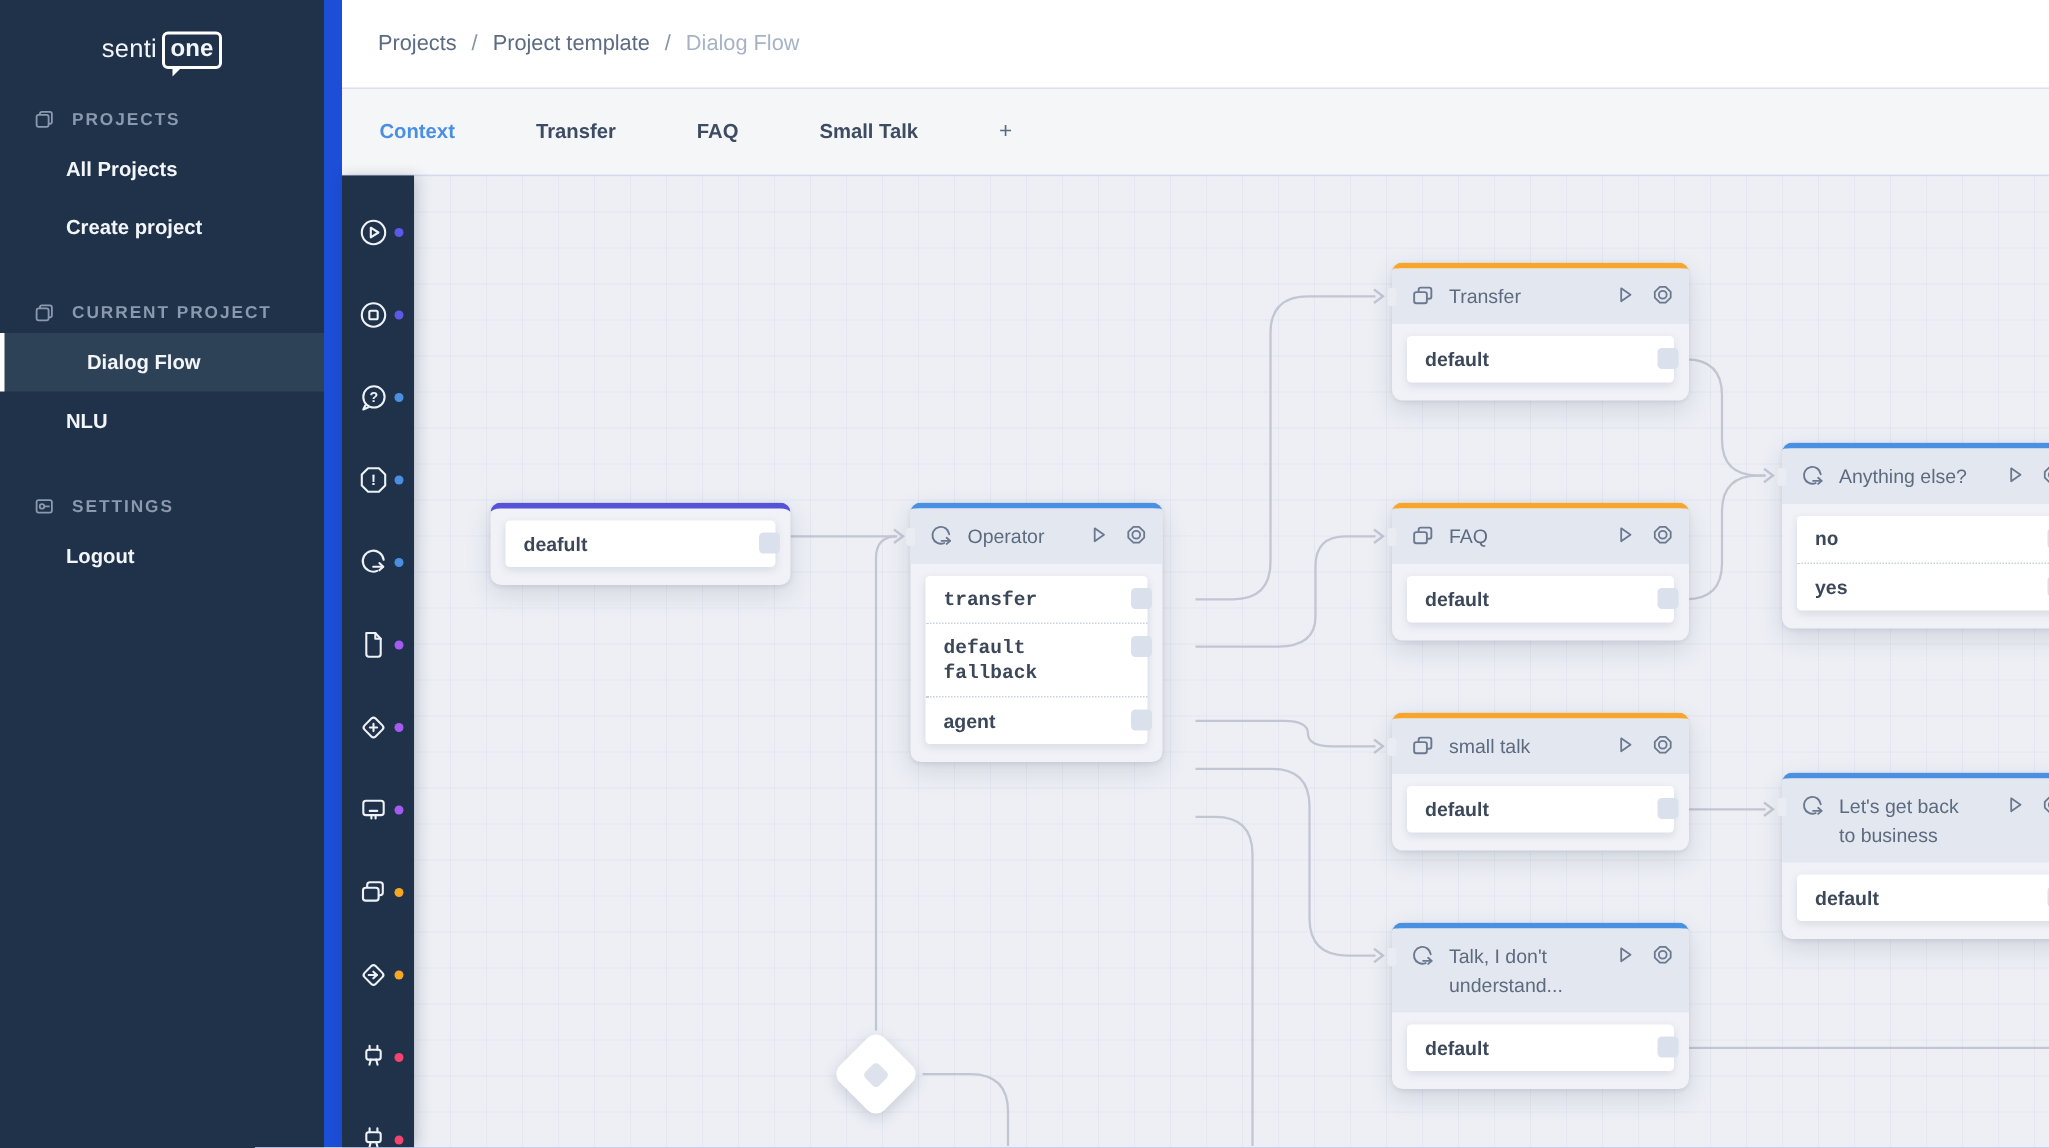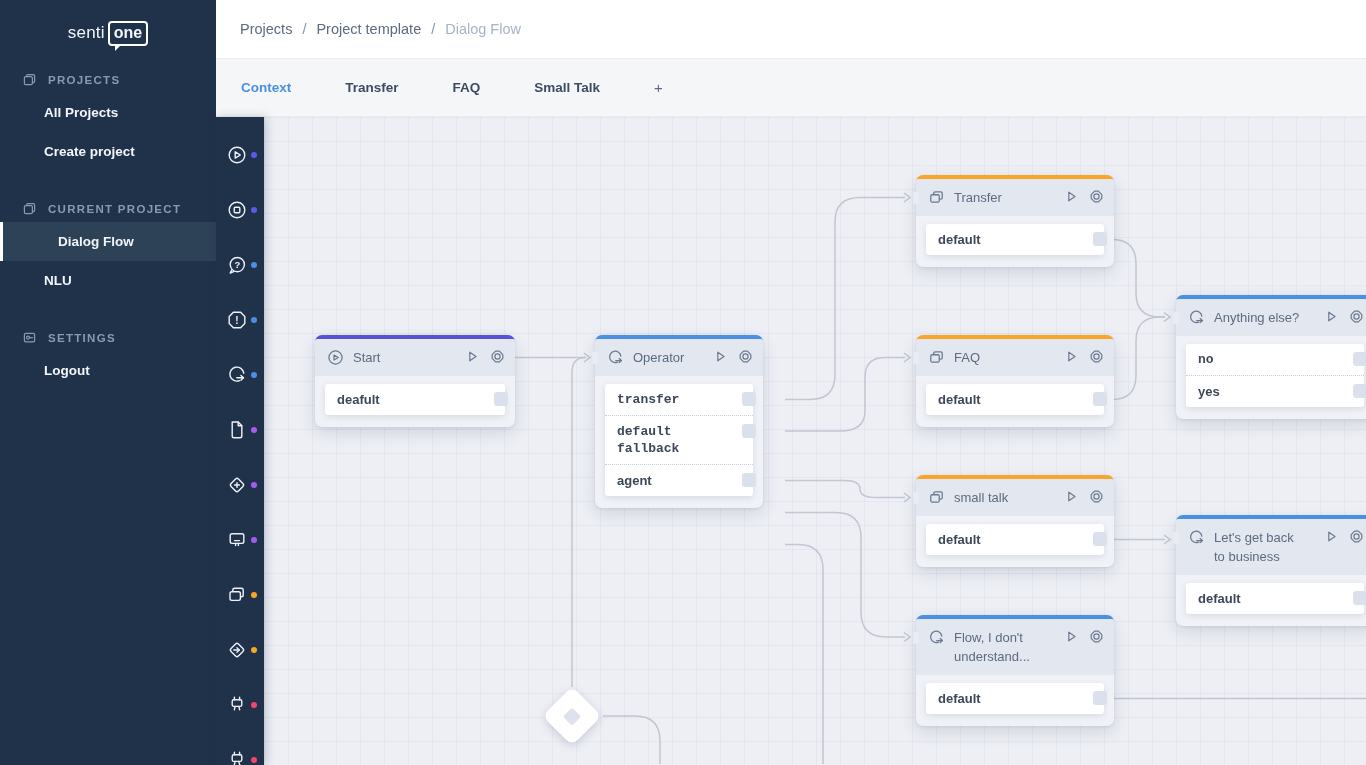--- a/index.html
+++ b/index.html
@@ -1,18 +1,18 @@
 <!DOCTYPE html>
 <html><head>
 <meta charset="utf-8">
 <style>
   * { box-sizing: border-box; margin: 0; padding: 0; }
   html,body { width:1366px; height:765px; overflow:hidden; }
   body { font-family:"Liberation Sans", sans-serif; }
-  .app { display:flex; width:1366px; height:765px; overflow:hidden; background:#e5e5e5; }
+  .app { display:flex; width:1366px; height:765px; overflow:hidden; background:#1d4ed8;gap:12px; }
 
   
   .sidebar { width:216px; background:#20324a; color:#f2f5f9; flex:0 0 216px; --occ:#20324a; }
   .logo { height:66px; display:flex; align-items:center; justify-content:center; gap:3px; }
   .logo-senti { font-size:17px; font-weight:400; letter-spacing:.2px; }
   .logo-one { position:relative; font-size:16px; font-weight:700; border:2px solid #fff; border-radius:4px; padding:1px 4px 2px; }
   .logo-one:after { content:""; position:absolute; left:5px; bottom:-7px; width:0; height:0;
     border-top:7px solid #fff; border-right:7px solid transparent; }
   .nav-section { margin-bottom:24px; }
   .nav-head { display:flex; align-items:center; gap:11px; padding:6px 0 6px 22px; color:#8a99af;
@@ -289,48 +289,20 @@
           <path d="M640,76 L646,80.5 L640,85"></path>
           <path d="M640,236 L646,240.5 L640,245"></path>
           <path d="M640,376 L646,380.5 L640,385"></path>
           <path d="M640,515.5 L646,520 L640,524.5"></path>
           <path d="M900,195.5 L906,200 L900,204.5"></path>
           <path d="M900,418 L906,422.5 L900,427"></path>
         </svg>
 
         <div id="nodes">
             <div class="node" style="left: 51px; top: 218px; width: 200px; border-top-color: rgb(87, 83, 216);">
-              <div class="nheader">
-                <span class="nicon">
-                  <svg width="17" height="17" viewBox="0 0 16 16">
-                    <g fill="none" stroke="currentColor" stroke-width="1.2" stroke-linecap="round" stroke-linejoin="round">
-                      <circle cx="8" cy="8" r="6.2"></circle>
-                      <path d="M6.6 5.7 L10.6 8 L6.6 10.3 Z"></path>
-                    </g>
-                  </svg>
-                </span>
-                <span class="ntitle">Start</span>
-                <span class="hacts">
-                  <span class="hact">
-                    <svg width="15" height="15" viewBox="0 0 15 15">
-                      <g fill="none" stroke="currentColor" stroke-width="1.2" stroke-linecap="round" stroke-linejoin="round">
-                        <path d="M4.8 3.2 L11 7.5 L4.8 11.8 Z"></path>
-                      </g>
-                    </svg>
-                  </span>
-                  <span class="hact">
-                    <svg width="15" height="15" viewBox="0 0 15 15">
-                      <g fill="none" stroke="currentColor" stroke-width="1.2" stroke-linecap="round" stroke-linejoin="round">
-                        <polygon points="5.6,2.2 9.4,2.2 12.8,5.6 12.8,9.4 9.4,12.8 5.6,12.8 2.2,9.4 2.2,5.6"></polygon>
-                        <circle cx="7.5" cy="7.5" r="2.6"></circle>
-                      </g>
-                    </svg>
-                  </span>
-                </span>
-              </div>
               <div class="nbody">
                 <div class="ncard">
                   <div class="nrow"><span>deafult</span><span class="conn"></span></div>
                 </div>
               </div>
             </div>
             <div class="node" style="left: 331px; top: 218px; width: 168px; border-top-color: rgb(74, 144, 226);">
               <div class="nheader">
                 <span class="ninput"></span>
                 <span class="nicon">
@@ -482,21 +454,21 @@
                 <span class="ninput"></span>
                 <span class="nicon">
                   <svg width="17" height="17" viewBox="0 0 16 16">
                     <g fill="none" stroke="currentColor" stroke-width="1.2" stroke-linecap="round" stroke-linejoin="round">
                       <path d="M13 6.7 a5.3 5.3 0 1 0 -3.2 5.6"></path>
                       <path d="M8.2 10.9 h5.2"></path>
                       <path d="M11.4 9 l2.2 1.9 -2.2 1.9"></path>
                     </g>
                   </svg>
                 </span>
-                <span class="ntitle">Flow, I don't understand...</span>
+                <span class="ntitle">Talk, I don't understand...</span>
                 <span class="hacts">
                   <span class="hact">
                     <svg width="15" height="15" viewBox="0 0 15 15">
                       <g fill="none" stroke="currentColor" stroke-width="1.2" stroke-linecap="round" stroke-linejoin="round">
                         <path d="M4.8 3.2 L11 7.5 L4.8 11.8 Z"></path>
                       </g>
                     </svg>
                   </span>
                   <span class="hact">
                     <svg width="15" height="15" viewBox="0 0 15 15">

